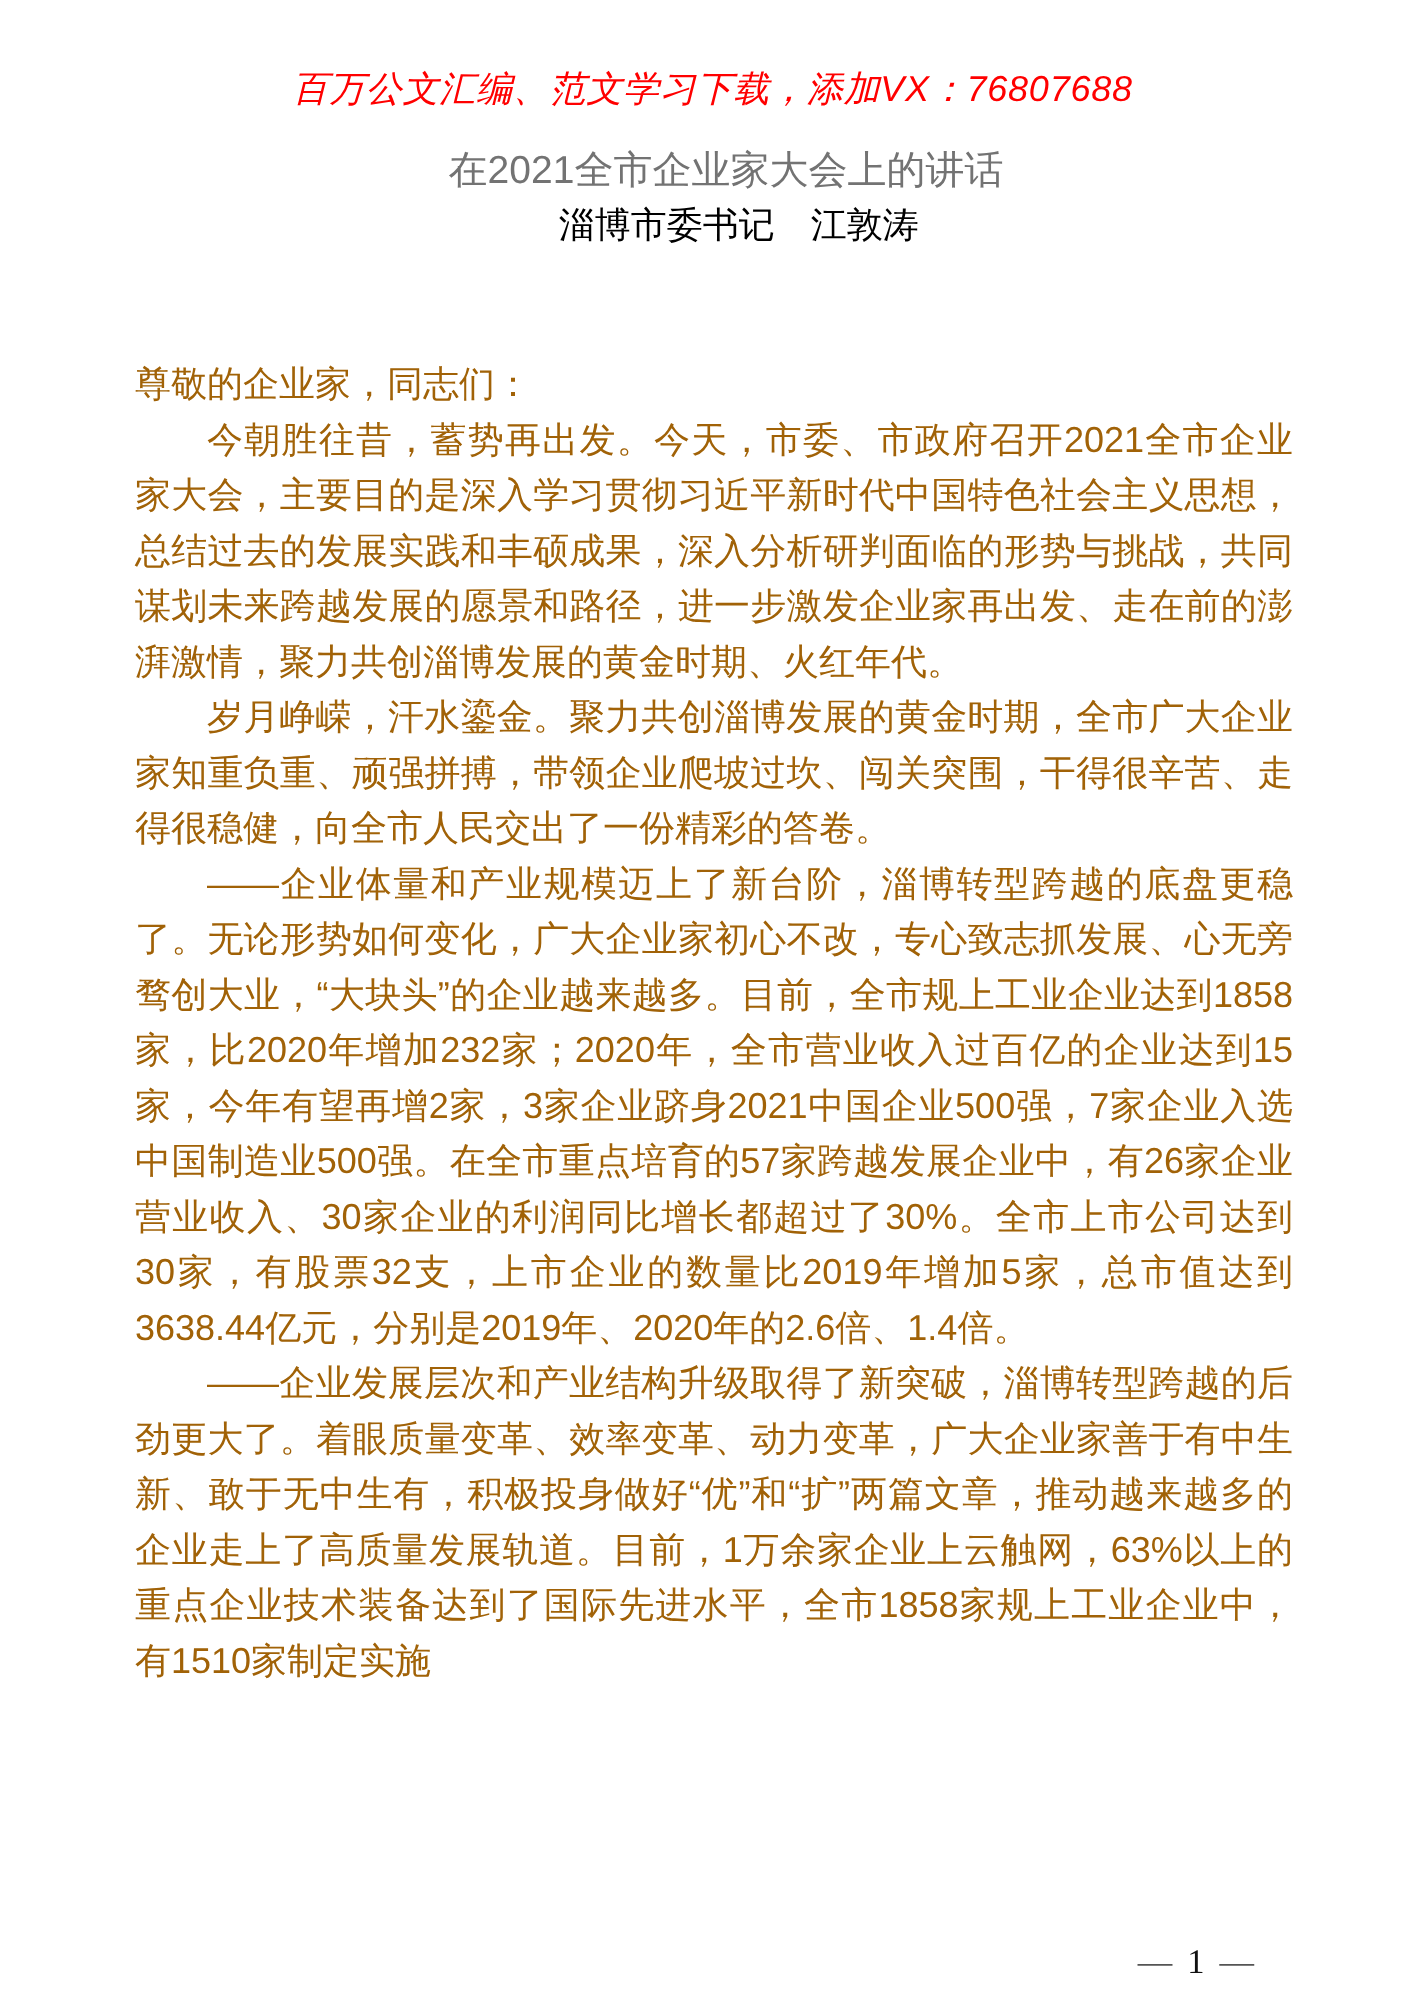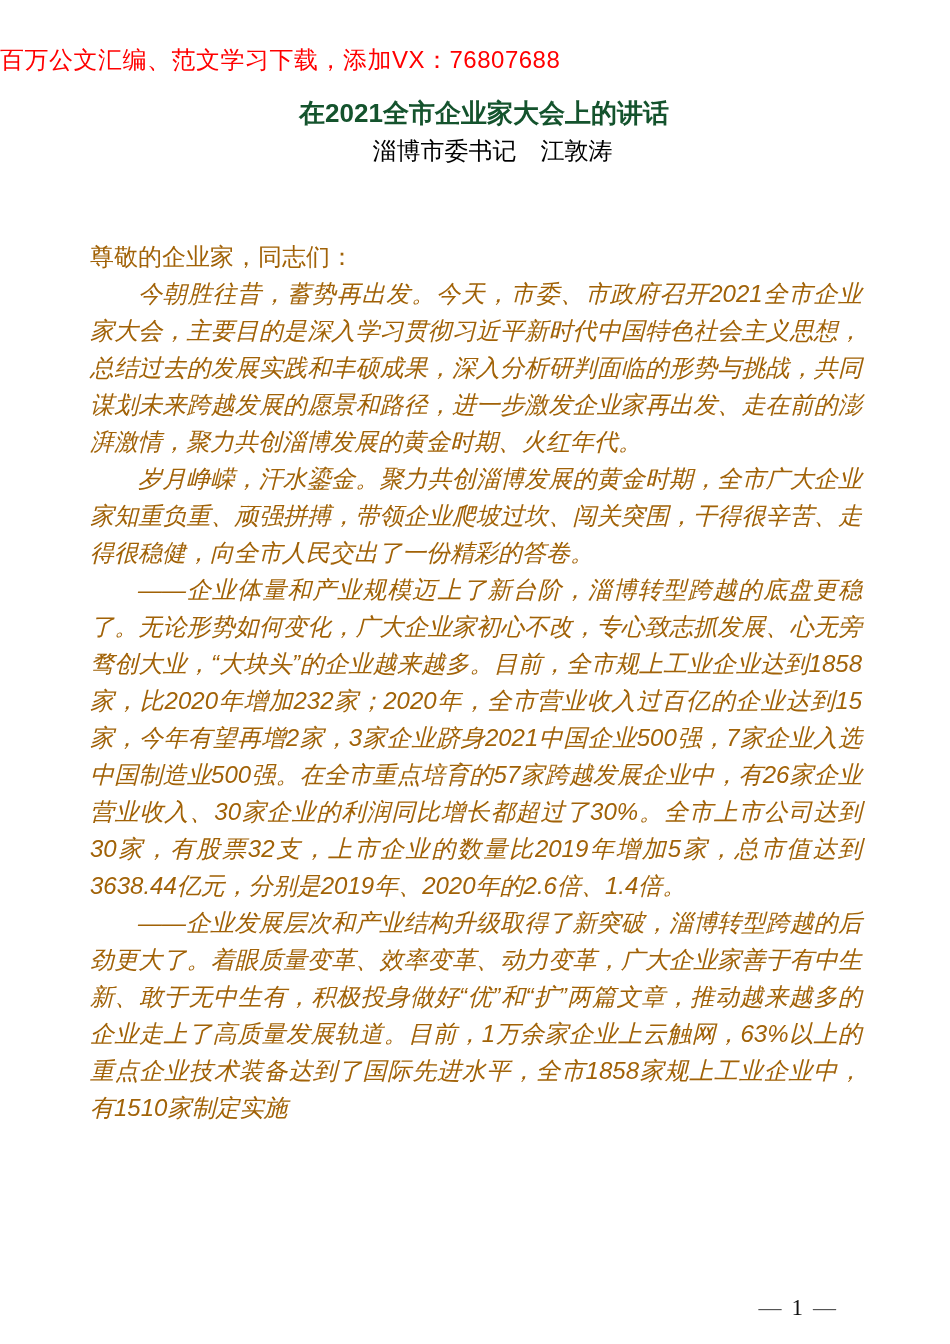--- a/index.html
+++ b/index.html
@@ -11,60 +11,61 @@
     background: #ffffff;
     overflow: hidden;
     font-family: "Liberation Sans", "DejaVu Sans", sans-serif;
     color: #000000;
   }
   .notice {
     position: absolute;
     top: 44px;
     left: 0;
     right: 0;
-    text-align: left;
+    text-align: center;
     font-size: 24px;
     line-height: 32px;
     color: #ff0000;
     letter-spacing: 0.5px;
+    font-style: italic;
   }
   .heading {
     position: absolute;
     top: 94px;
     left: 0;
     right: 0;
     text-align: center;
     line-height: 38px;
   }
   .doc-title {
     font-size: 26px;
-    font-weight: bold;
+    font-weight: normal;
     margin: 0;
-    color: #14532d;
+    color: #737373;
     padding-left: 18px;
   }
   .doc-author, .doc-date {
     font-size: 24px;
     margin: 0;
     color: #000000;
     padding-left: 35px;
   }
   .body-text {
     position: absolute;
     top: 238px;
     left: 90px;
     width: 772px;
     font-size: 24px;
     line-height: 37px;
     text-align: justify;
     color: #a16207;
   }
   .body-text p { margin: 0; }
   .salutation { text-indent: 0; }
-  .para { text-indent: 2em; font-style: italic; }
+  .para { text-indent: 2em; }
   .footer {
     position: absolute;
     top: 1293px;
     right: 104px;
     font-family: "Liberation Serif", "DejaVu Serif", serif;
     font-size: 23px;
     line-height: 30px;
     color: #222222;
   }
   .footer .dash { color: #555555; padding: 0 10px; }

